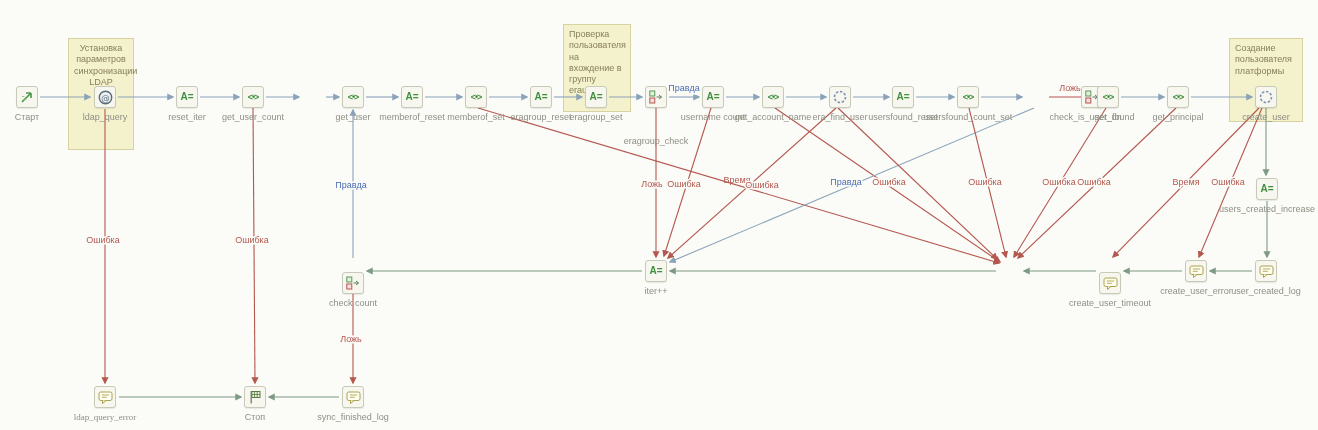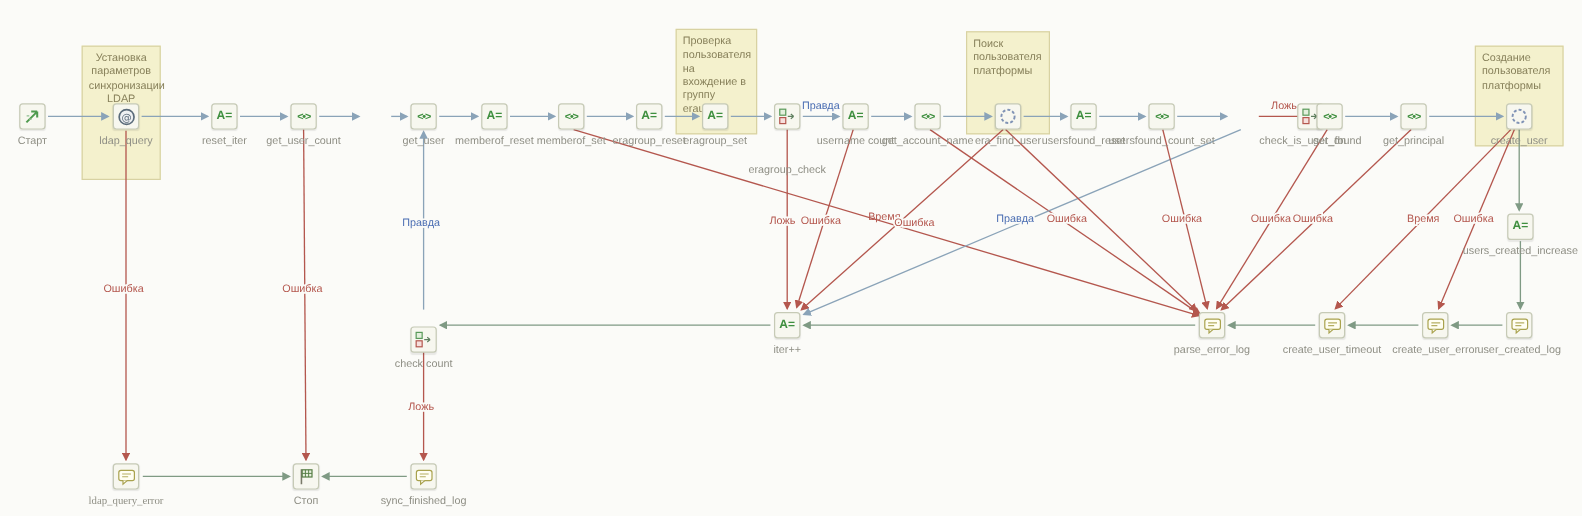--- a/index.html
+++ b/index.html
@@ -16,21 +16,20 @@
   .gc{font-size:9px;letter-spacing:-1px;}
   .edge-label{font-size:9px;paint-order:stroke;stroke:#fbfbf8;stroke-width:3px;text-anchor:middle;
               font-family:"Liberation Sans",sans-serif;}
 </style>
 </head>
 <body>
 
 <div id="canvas">
     <div class="note" style="left: 68px; top: 38px; width: 66px; height: 112px; text-align: center;"><span>Установка параметров синхронизации LDAP</span></div>
     <div class="note" style="left: 563px; top: 24px; width: 68px; height: 88px;"><span>Проверка пользователя на вхождение в группу erausers</span></div>
-    <div class="note" style="left: 805px; top: 26px; width: 70px; height: 86px;"><span>Поиск пользователя платформы</span></div>
     <div class="note" style="left: 1229px; top: 38px; width: 74px; height: 84px;"><span>Создание пользователя платформы</span></div>
     <svg class="edges" width="1318" height="430">
       <defs>
         <marker id="mk-flow" viewBox="0 0 10 10" refX="8" refY="5" markerWidth="6.5" markerHeight="6.5" orient="auto-start-reverse">
           <path d="M0 0 L10 5 L0 10 z" fill="#8aa3b8"></path>
         </marker>
         <marker id="mk-chain" viewBox="0 0 10 10" refX="8" refY="5" markerWidth="6.5" markerHeight="6.5" orient="auto-start-reverse">
           <path d="M0 0 L10 5 L0 10 z" fill="#7f9a84"></path>
         </marker>
         <marker id="mk-error" viewBox="0 0 10 10" refX="8" refY="5" markerWidth="6.5" markerHeight="6.5" orient="auto-start-reverse">
@@ -246,31 +245,21 @@
         </svg>
       </div>
       <div class="node-label">check count</div>
     </div>
     <div class="node" style="left: 596px; top: 260px;">
       <div class="icon-box">
         <span class="ga">A=</span>
       </div>
       <div class="node-label">iter++</div>
     </div>
-    <div class="node" style="left: 950px; top: 260px;">
-      <div class="icon-box">
-        <svg width="17" height="17" viewBox="0 0 17 17" fill="none">
-          <rect x="2" y="3" width="13" height="8.5" rx="1.8" fill="#fffef2" stroke="#a9a24e"></rect>
-          <path d="M5.5 11.5 L5.5 14.5 L9 11.5" fill="#fffef2" stroke="#a9a24e"></path>
-          <path d="M4.8 6 h7.4 M4.8 8.3 h5" stroke="#b5ae62"></path>
-        </svg>
-      </div>
-      <div class="node-label">parse_error_log</div>
-    </div>
-    <div class="node" style="left: 1050px; top: 260px;">
+    <div class="node" style="left: 1050px; top: 272px;">
       <div class="icon-box">
         <svg width="17" height="17" viewBox="0 0 17 17" fill="none">
           <rect x="2" y="3" width="13" height="8.5" rx="1.8" fill="#fffef2" stroke="#a9a24e"></rect>
           <path d="M5.5 11.5 L5.5 14.5 L9 11.5" fill="#fffef2" stroke="#a9a24e"></path>
           <path d="M4.8 6 h7.4 M4.8 8.3 h5" stroke="#b5ae62"></path>
         </svg>
       </div>
       <div class="node-label">create_user_timeout</div>
     </div>
     <div class="node" style="left: 1136px; top: 260px;">

